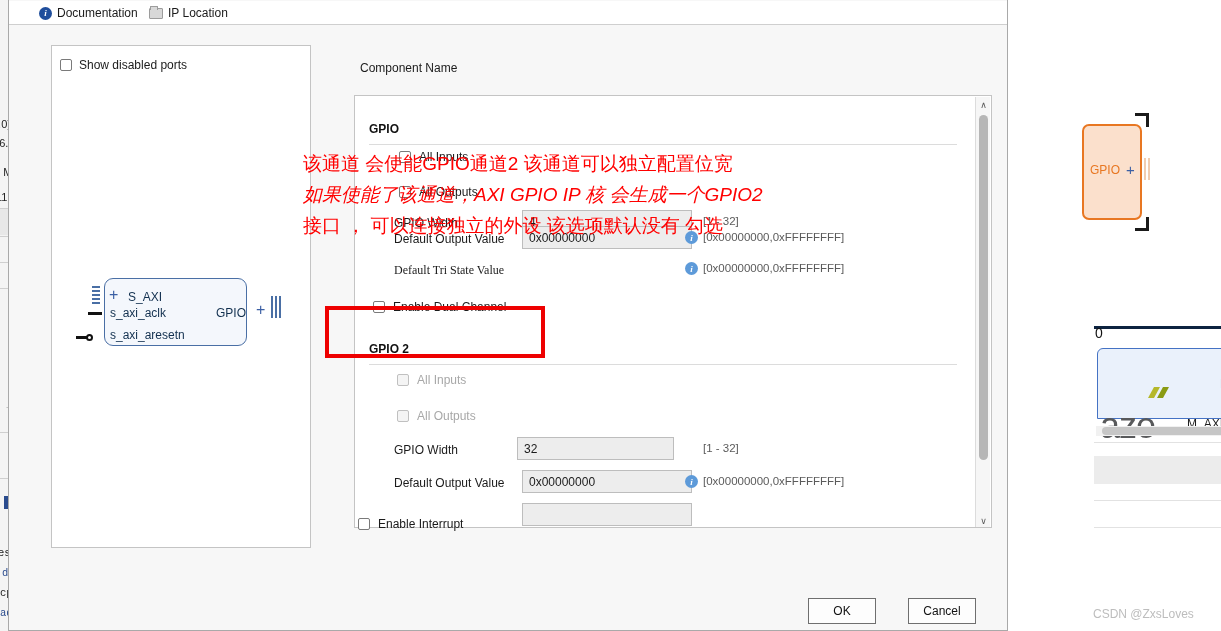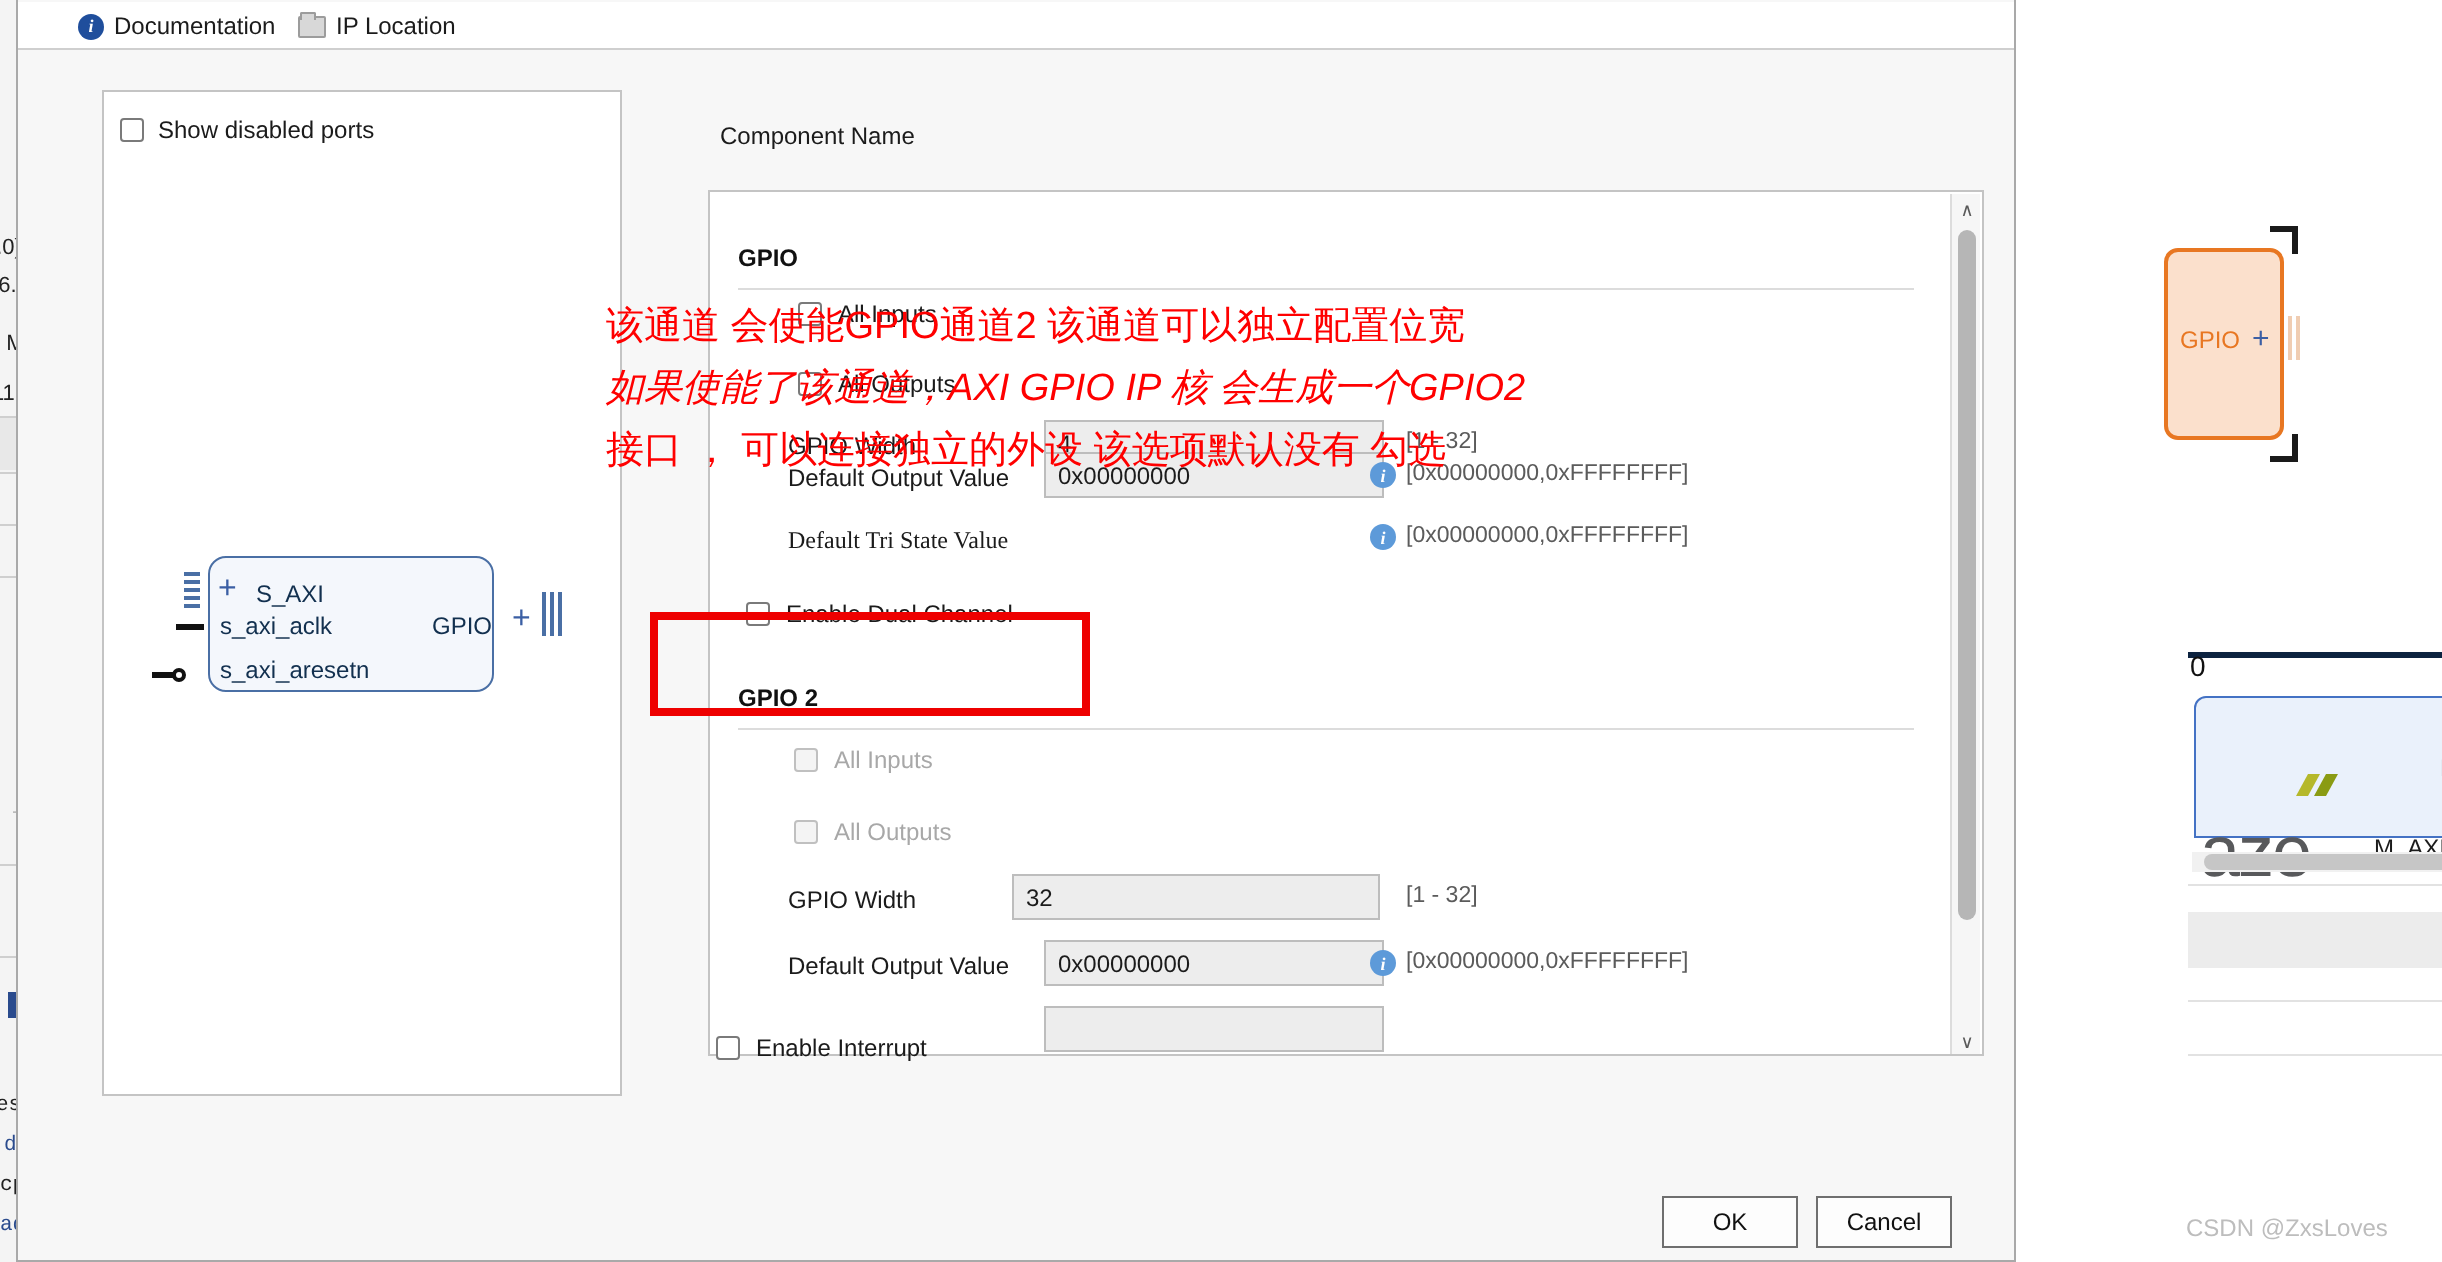--- a/index.html
+++ b/index.html
@@ -259,21 +259,21 @@
     <div class="chk-row dis" style="left:42px; top:277px; color:#a8a8a8;">
       <span class="chk dis"></span>
       <span>All Inputs</span>
     </div>
     <div class="chk-row dis" style="left:42px; top:313px; color:#a8a8a8;">
       <span class="chk dis"></span>
       <span>All Outputs</span>
     </div>
 
     <div class="f-label" style="left:39px; top:347px;">GPIO Width</div>
-    <div class="f-input" style="left:151px; top:341px; width:184px;">32</div>
+    <div class="f-input" style="left:162px; top:341px; width:157px;">32</div>
     <div class="f-hint" style="left:348px; top:346px;">[1 - 32]</div>
 
     <div class="f-label" style="left:39px; top:380px;">Default Output Value</div>
     <div class="f-input" style="left:167px; top:374px; width:170px;">0x00000000</div>
     <div class="f-info" style="left:330px; top:379px;">i</div>
     <div class="f-hint" style="left:348px; top:379px;">[0x00000000,0xFFFFFFFF]</div>
 
     <div class="f-input" style="left:167px; top:407px; width:170px;"></div>
 
     <div class="vsb">
@@ -281,21 +281,21 @@
       <div class="vsb-thumb"></div>
       <div class="vsb-arrow" style="bottom:0;">∨</div>
     </div>
   </div>
 
   <div class="enable-int">
     <span class="chk"></span>
     <span>Enable Interrupt</span>
   </div>
 
-  <div class="dlg-btn" style="left:799px; top:625px;margin-left:23px;">OK</div>
+  <div class="dlg-btn" style="left:799px; top:625px;">OK</div>
   <div class="dlg-btn" style="left:899px; top:625px;">Cancel</div>
 </div>
 
 <div class="red-box"></div>
 
 <div class="red-note" style="left:303px; top:152px;">该通道 会使能GPIO通道2 该通道可以独立配置位宽</div>
 <div class="red-note" style="left:303px; top:183px;font-style:italic;">如果使能了该通道，AXI GPIO IP 核 会生成一个GPIO2</div>
 <div class="red-note" style="left:303px; top:214px;">接口 ， 可以连接独立的外设 该选项默认没有 勾选</div>
 
 <div class="watermark">CSDN @ZxsLoves</div>

